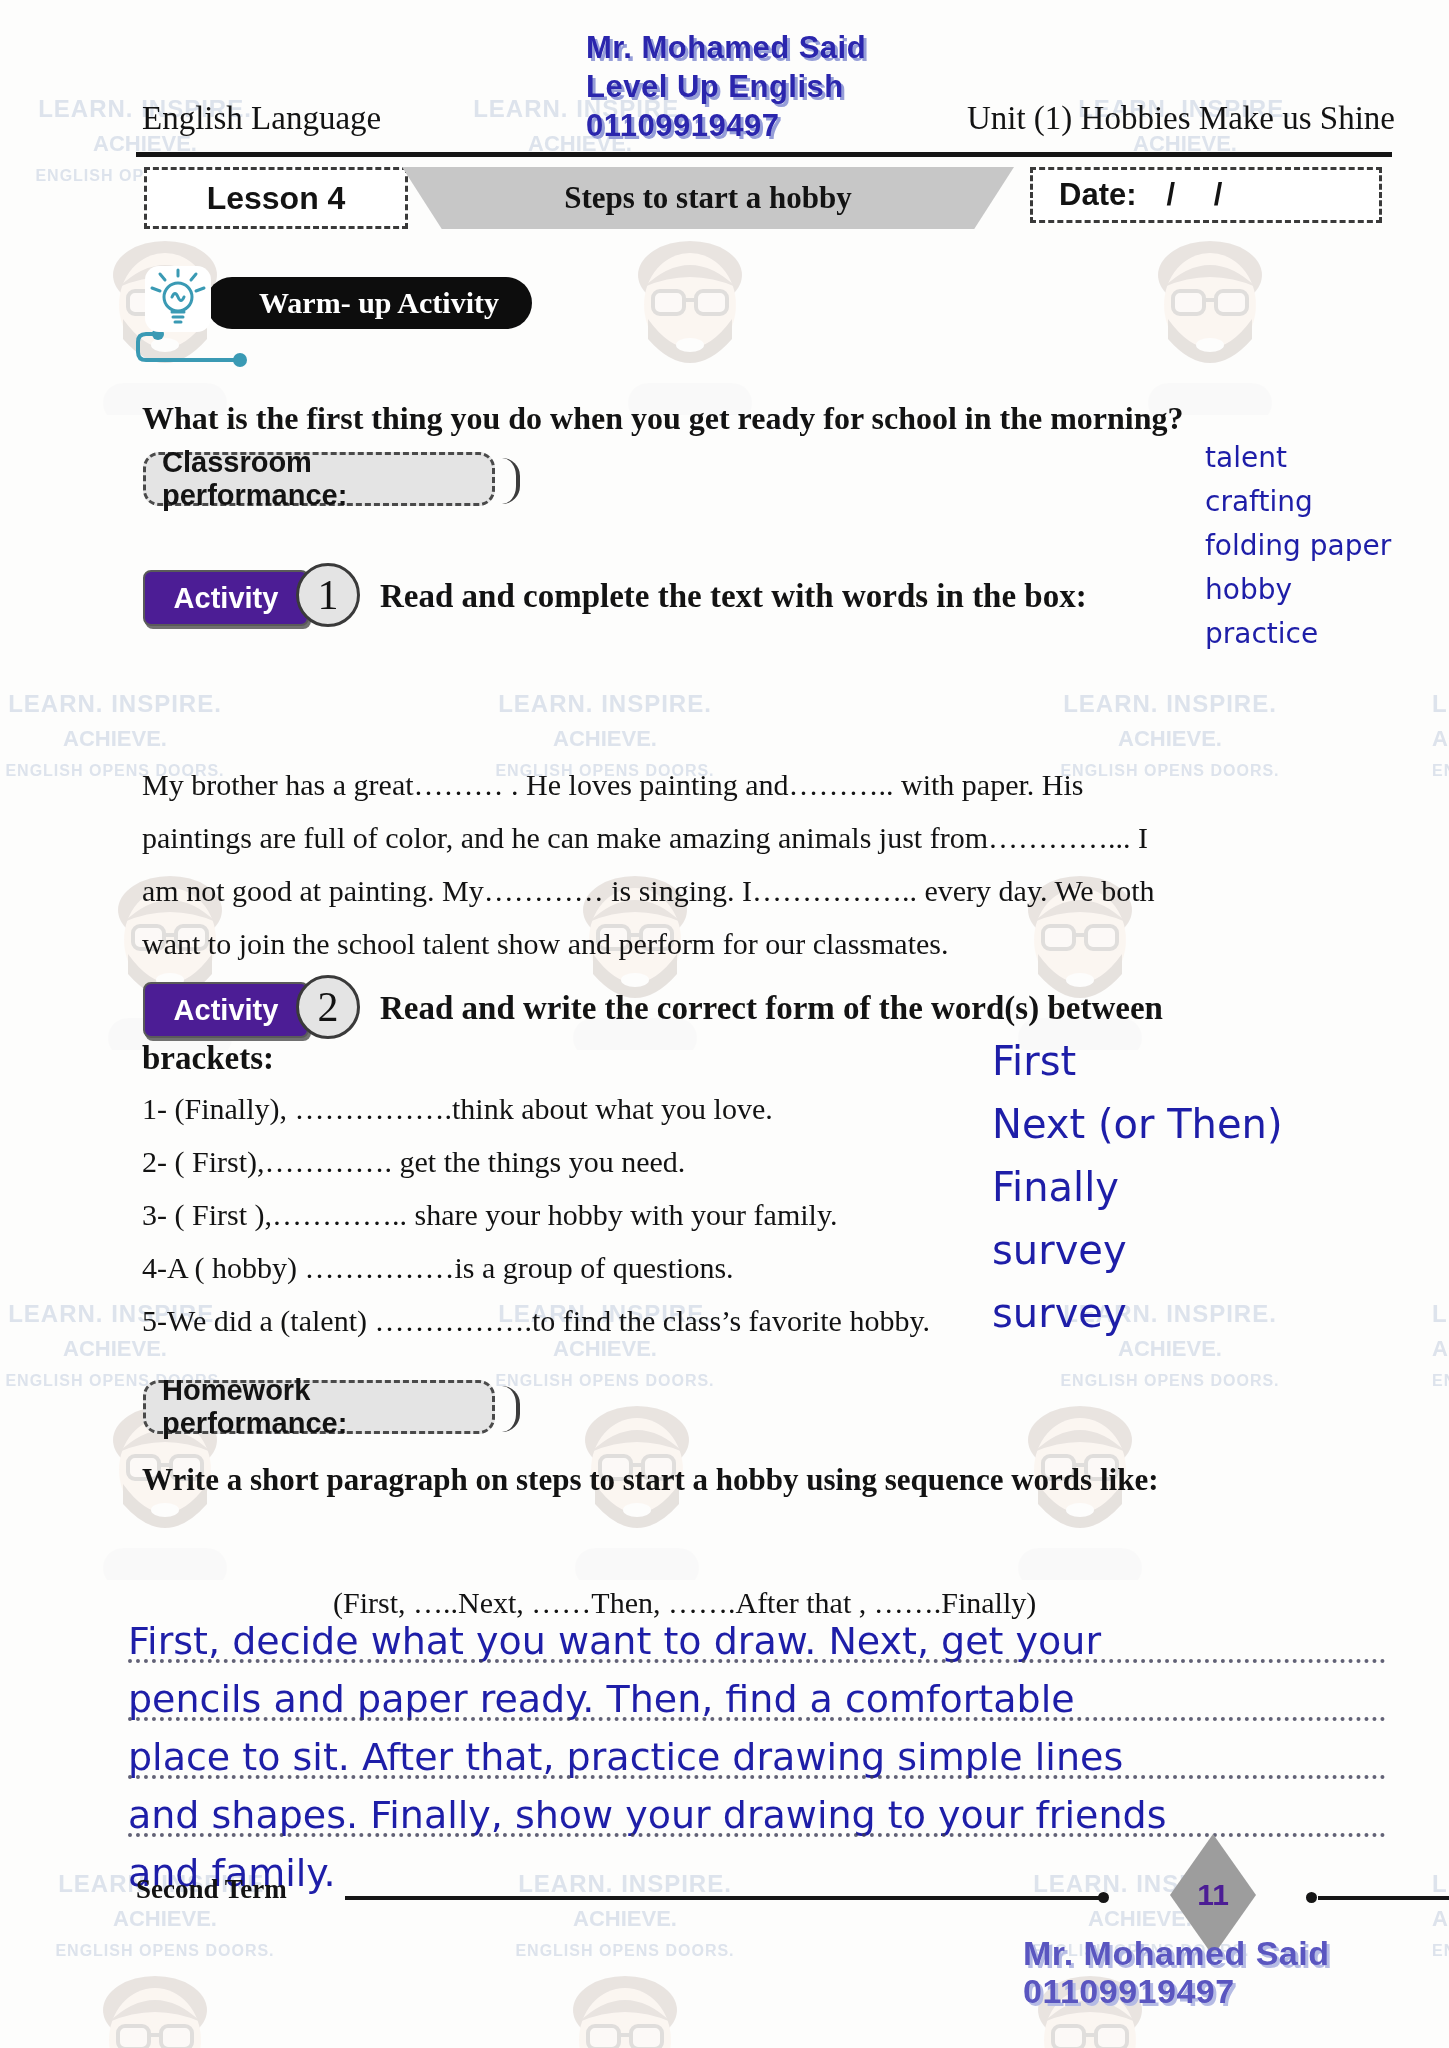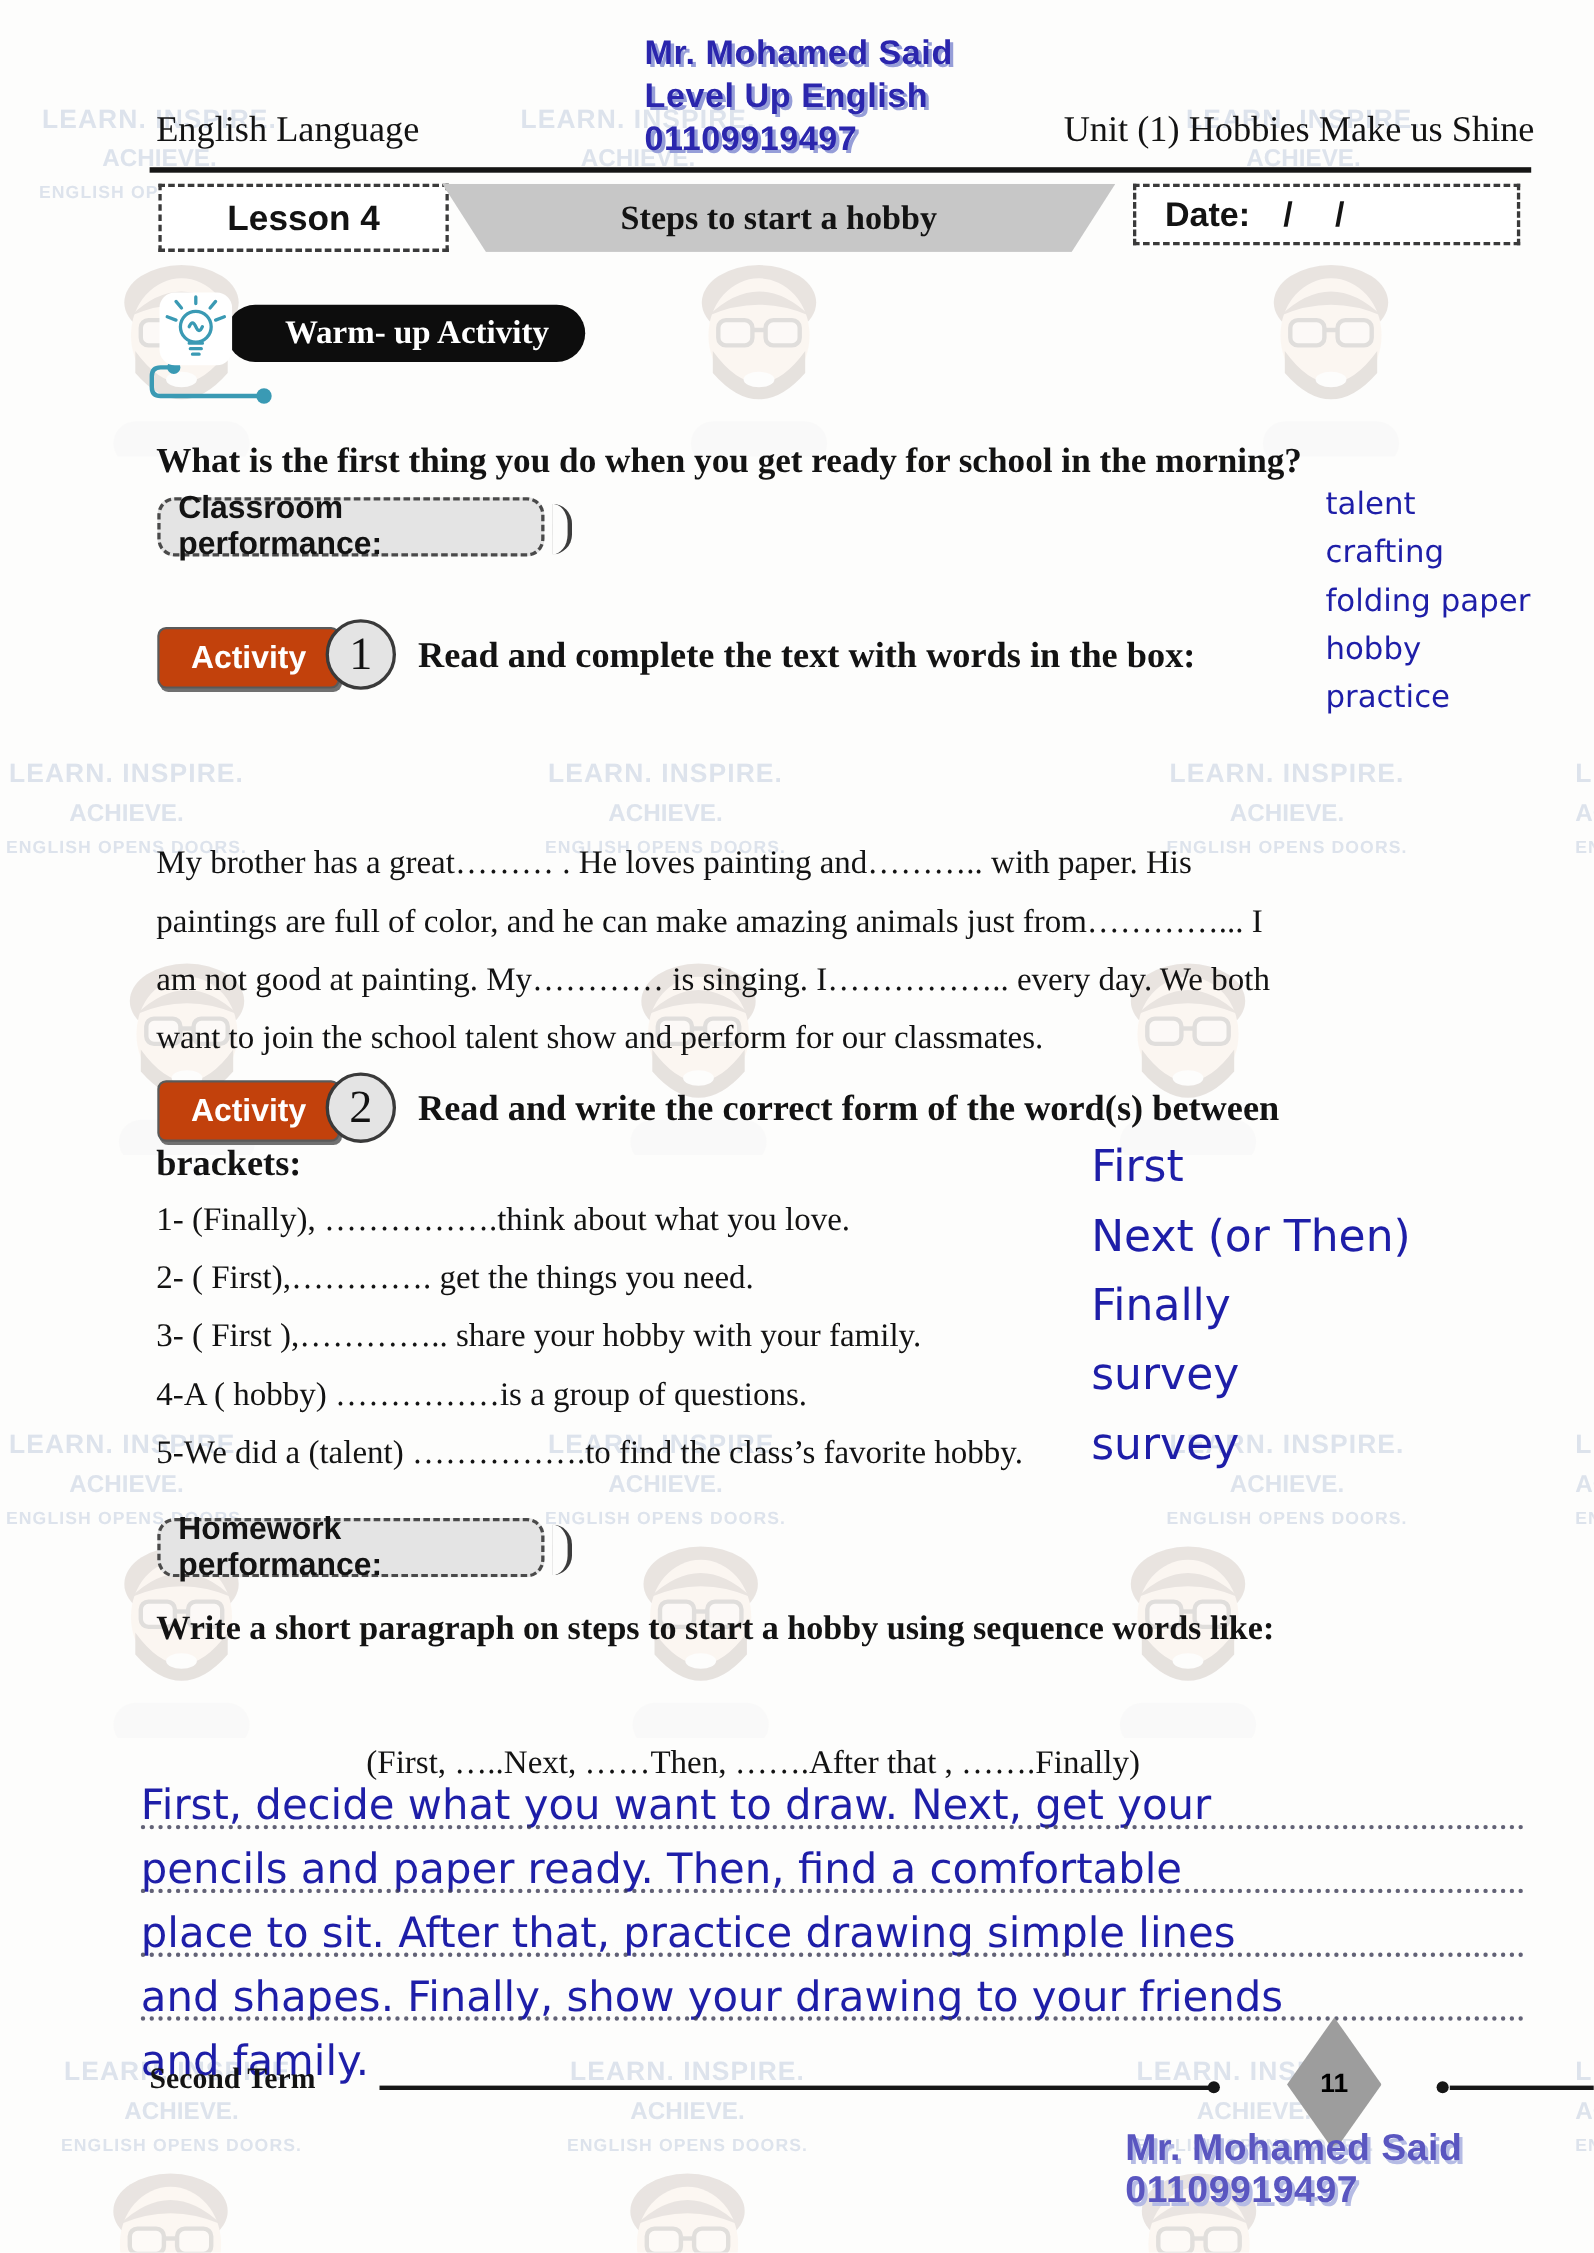--- a/index.html
+++ b/index.html
@@ -49,21 +49,21 @@
   #classroom-pill{left:143px;top:452px;}
   #homework-pill{left:143px;top:1380px;}
   .perf-arc{width:14px;height:46px;border-right:4px solid #3c3c3c;border-radius:0 20px 20px 0;}
   #classroom-arc{left:502px;top:458px;}
   #homework-arc{left:502px;top:1386px;}
 
   .blue{font-family:"DejaVu Sans",sans-serif;color:#1e1ea8;}
   #answers1{left:1205px;top:436px;font-size:28px;line-height:44px;white-space:nowrap;}
   #answers2{left:992px;top:1030px;font-size:40px;line-height:63px;white-space:nowrap;}
 
-  .act-badge{width:162px;height:52px;background:#c2410c;border:2px solid #5a5a5a;border-radius:8px;color:#fff;
+  .act-badge{width:162px;height:52px;background:#4c1d95;border:2px solid #5a5a5a;border-radius:8px;color:#fff;
              display:flex;align-items:center;justify-content:center;font-family:"Liberation Sans",sans-serif;
              font-weight:bold;font-size:29px;box-shadow:2px 3px 0 #707070;}
   .act-circle{width:58px;height:58px;border-radius:50%;background:#e4e4e4;border:3px solid #3a3a3a;
               display:flex;align-items:center;justify-content:center;font-size:42px;z-index:3;}
   #a1-badge{left:143px;top:570px;} #a1-circle{left:296px;top:563px;}
   #a1-title{left:380px;top:578px;font-weight:bold;font-size:33px;white-space:nowrap;}
   #word-box{left:235px;top:670px;width:966px;height:58px;border:4px solid #191919;background:#fff;
             display:flex;align-items:center;justify-content:center;font-size:30px;word-spacing:14px;}
   #paragraph{left:142px;top:758px;font-size:30px;line-height:53px;white-space:nowrap;}
 
@@ -82,21 +82,21 @@
   
   #term{left:136px;top:1874px;font-weight:bold;font-size:27px;}
   .fline{height:4px;background:#161616;top:1896px;}
   #fline1{left:345px;width:760px;}
   #fline2{left:1318px;width:131px;}
   .fdot{width:11px;height:11px;border-radius:50%;background:#161616;top:1892px;}
   #fdot1{left:1098px;} #fdot2{left:1306px;}
   #diamond{left:1170px;top:1834px;width:86px;height:122px;background:#9d9d9d;
            clip-path:polygon(50% 0,100% 50%,50% 100%,0 50%);
            display:flex;align-items:center;justify-content:center;}
-  #diamond span{color:#000000;font-family:"Liberation Sans",sans-serif;font-weight:bold;font-size:24px;}
+  #diamond span{color:#4c1d95;font-family:"Liberation Sans",sans-serif;font-weight:bold;font-size:30px;}
   #logo-bottom{left:1023px;top:1934px;font-family:"Liberation Sans",sans-serif;font-weight:bold;
                font-size:34px;line-height:38px;color:#5a56c0;text-shadow:3px 3px 0 #b5bbe4;letter-spacing:.5px;}
 </style>
 </head>
 <body>
 
 <div id="page">
 
   <div class="ct" id="logo-top">
     <div>Mr. Mohamed Said</div>

